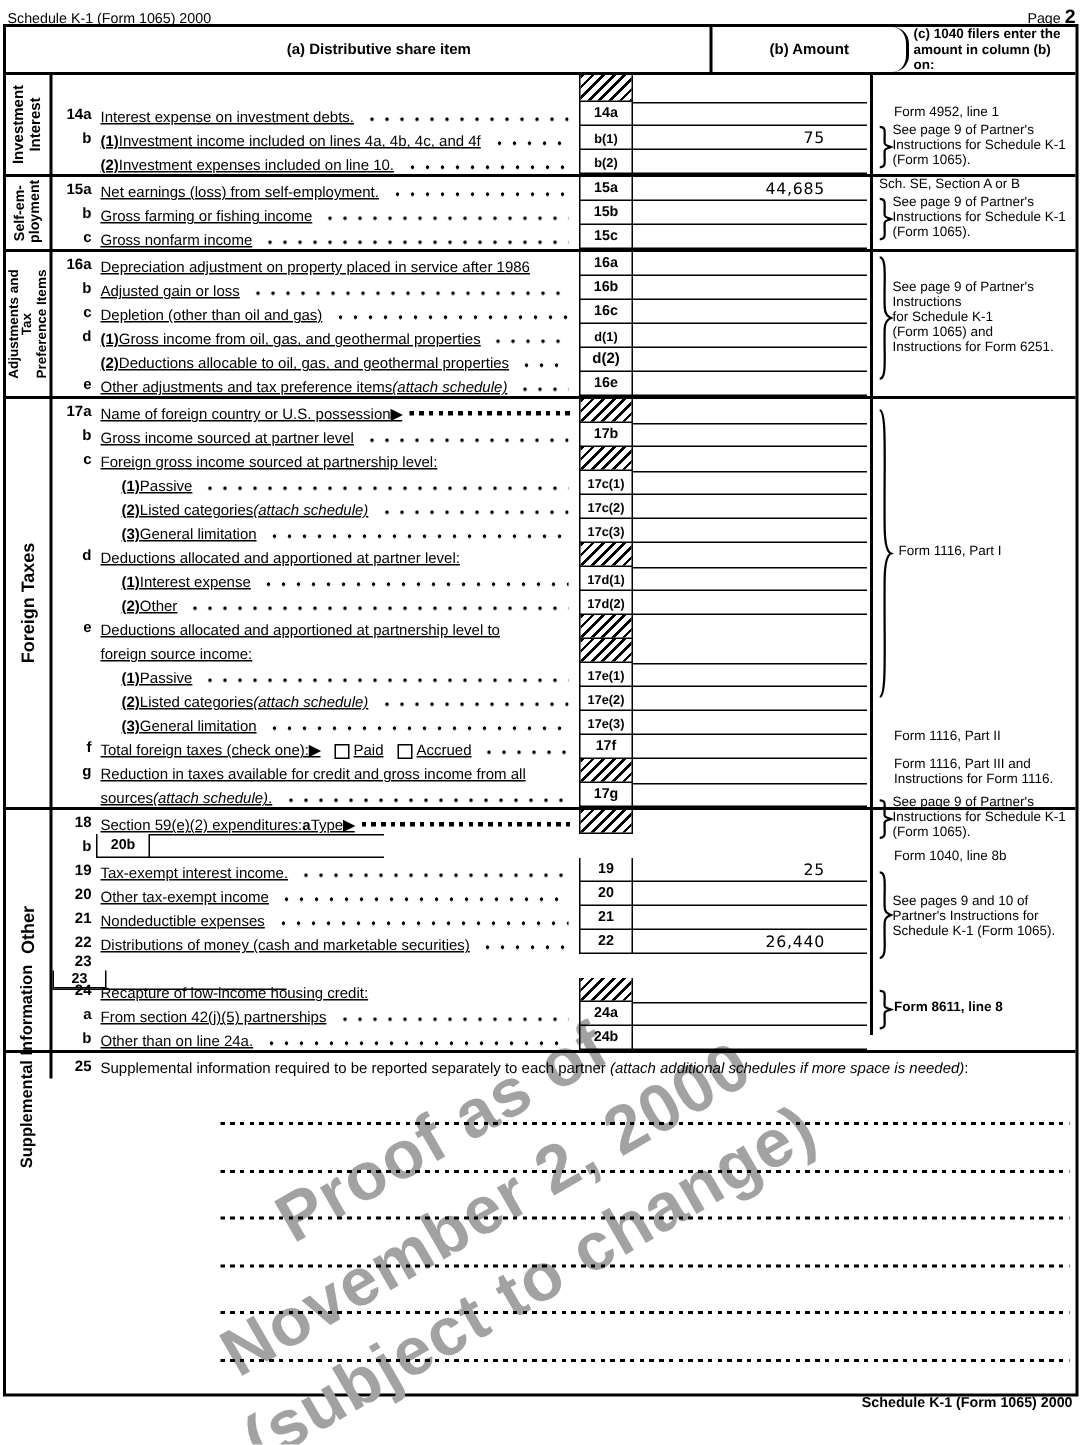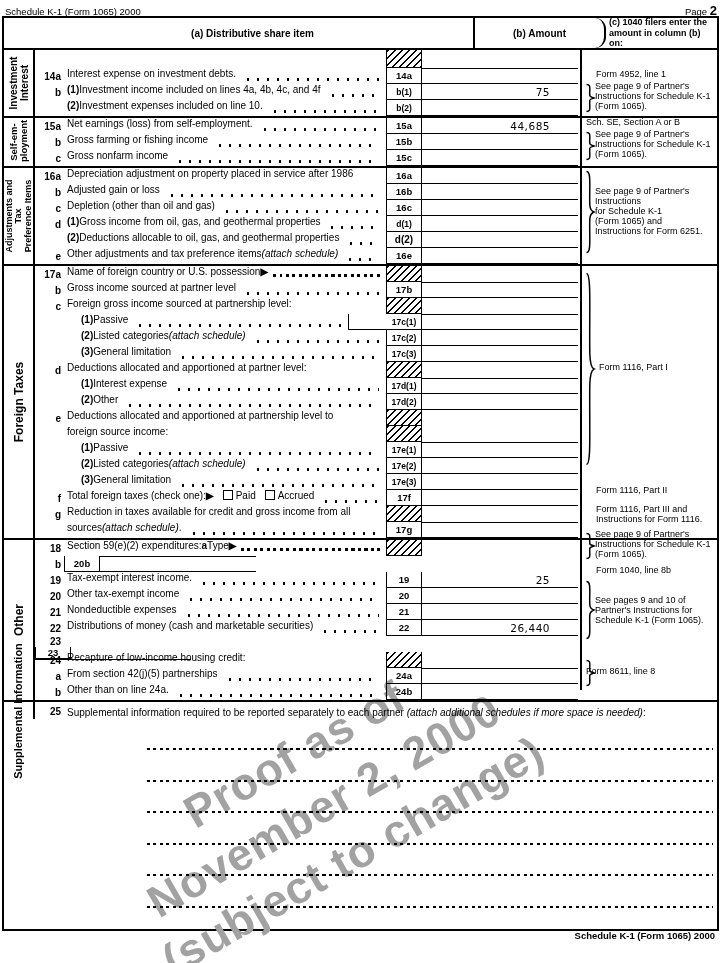--- a/index.html
+++ b/index.html
@@ -28,22 +28,22 @@
   .seclabel{width:29px;border-right:2px solid #000;position:relative;flex:none;}
   .slabin{position:absolute;left:50%;top:50%;transform:translate(-50%,-50%) rotate(-90deg);
           text-align:center;font-weight:bold;white-space:pre-line;line-height:1.05;}
   .s0 .slabin{font-size:10px;} .s1 .slabin{font-size:9.5px;}
   .s2 .slabin{font-size:9px;}  .s3 .slabin{font-size:12px;}
   .s4 .slabin{font-size:12px;} .s5 .slabin{font-size:11px;}
   .secrows{flex:1;display:flex;flex-direction:column;position:relative;}
   .row{display:flex;align-items:stretch;}
   .num{width:26px;flex:none;font-weight:bold;font-size:10px;display:flex;
        align-items:center;justify-content:flex-end;padding-right:3px;}
-  .desc{flex:1;min-width:0;display:flex;align-items:flex-start;font-size:10px;
-        padding-left:3px;white-space:nowrap;overflow:hidden;}
+  .desc{flex:1;min-width:0;display:flex;align-items:flex-end;font-size:10px;
+        padding-left:3px;white-space:nowrap;overflow:hidden;text-decoration:underline;}
   .desc.ind{padding-left:17px;}
   .lead{flex:1;height:3px;align-self:center;margin:7px 7px 0 7px;
         background-image:radial-gradient(circle,#000 1.1px,transparent 1.4px);
         background-size:10px 3px;background-repeat:repeat-x;background-position:left center;}
   .fdot{flex:1;height:2.2px;align-self:center;margin:3px 6px 0 5px;
         background:repeating-linear-gradient(to right,#000 0 3px,transparent 3px 6.5px);}
   .cbx{width:8px;height:8px;border:1.5px solid #000;display:inline-block;
        margin:0 3px 0 9px;flex:none;}
   .cbl{font-size:10px;}
   .code{width:34px;flex:none;font-weight:bold;font-size:9.5px;display:flex;
@@ -279,21 +279,21 @@
               <div class="amt"></div>
               <div class="cspace"></div>
             </div>
             <div class="row" style="height: 16px;">
               <div class="num"></div>
               <div class="desc ind">
                 <span style="font-weight: bold;">(1)</span>
                 <span> Passive</span>
                 <div class="lead"></div>
               </div>
-              <div class="code" style="font-size: 8.5px; padding-left: 38px;">17c(1)</div>
+              <div class="code" style="font-size: 8.5px;">17c(1)</div>
               <div class="amt box bt"></div>
               <div class="cspace"></div>
             </div>
             <div class="row" style="height: 16px;">
               <div class="num"></div>
               <div class="desc ind">
                 <span style="font-weight: bold;">(2)</span>
                 <span> Listed categories </span>
                 <span style="font-style: italic;">(attach schedule)</span>
                 <div class="lead"></div>
@@ -618,21 +618,21 @@
             <path d="M2.5 1.5 C7.5 1.5 5.2 12 5.8 25.2 C6.1 28.2 7.5 29 10 30 C7.5 31 6.1 31.8 5.8 34.8 C5.2 48 7.5 58.5 2.5 58.5" fill="none" stroke="#000" stroke-width="1.5"></path>
           </svg></div>
         <div class="ccitem" style="top: 547px; left: 13px;">
           <div>See pages 9 and 10 of</div>
           <div>Partner's Instructions for</div>
           <div>Schedule K-1 (Form 1065).</div>
         </div>
         <div class="ccbrace" style="top: 611px;"><svg width="12" height="28" viewBox="0 0 12 28" xmlns="http://www.w3.org/2000/svg">
             <path d="M2.5 1.5 C7.5 1.5 5.2 5.6000000000000005 5.8 11.76 C6.1 13.16 7.5 13 10 14 C7.5 15 6.1 14.84 5.8 16.24 C5.2 22.400000000000002 7.5 26.5 2.5 26.5" fill="none" stroke="#000" stroke-width="1.5"></path>
           </svg></div>
-        <div class="ccitem" style="top: 618px; left: 4px;">
+        <div class="ccitem" style="top: 618px; left: 14px; font-weight: bold;">
           <div>Form 8611, line 8</div>
         </div>
       </div>
     <div class="wm">
       <div>Proof as of</div>
       <div>November 2, 2000</div>
       <div>(subject to change)</div>
     </div>
   </div>
 

